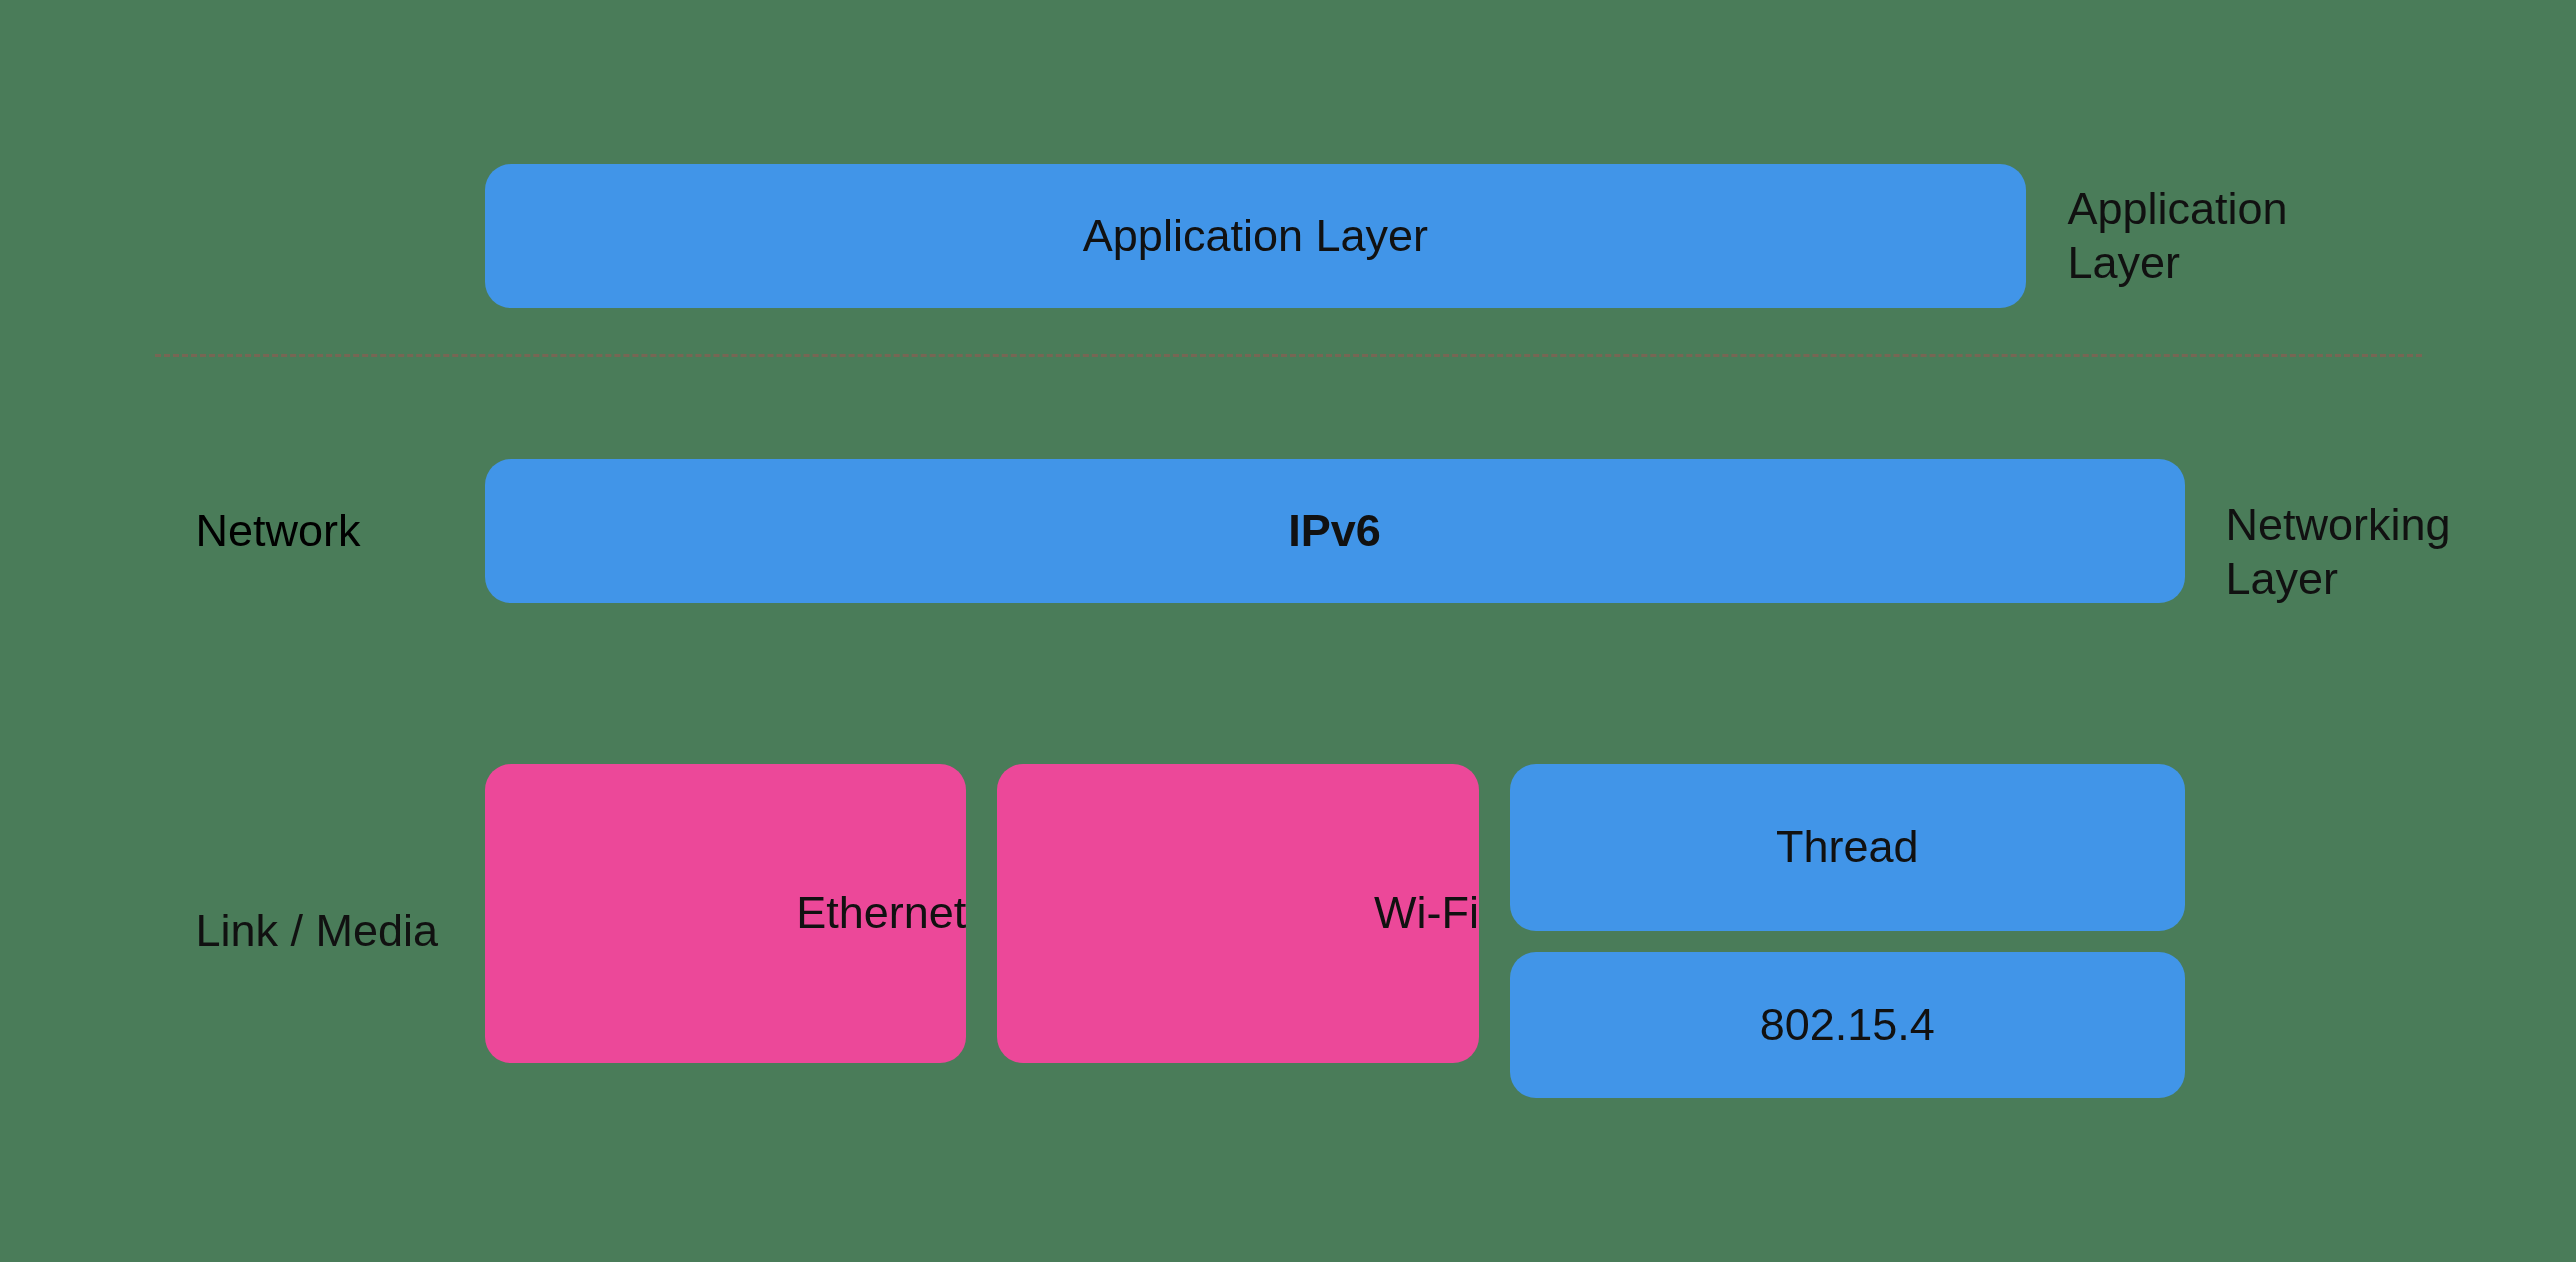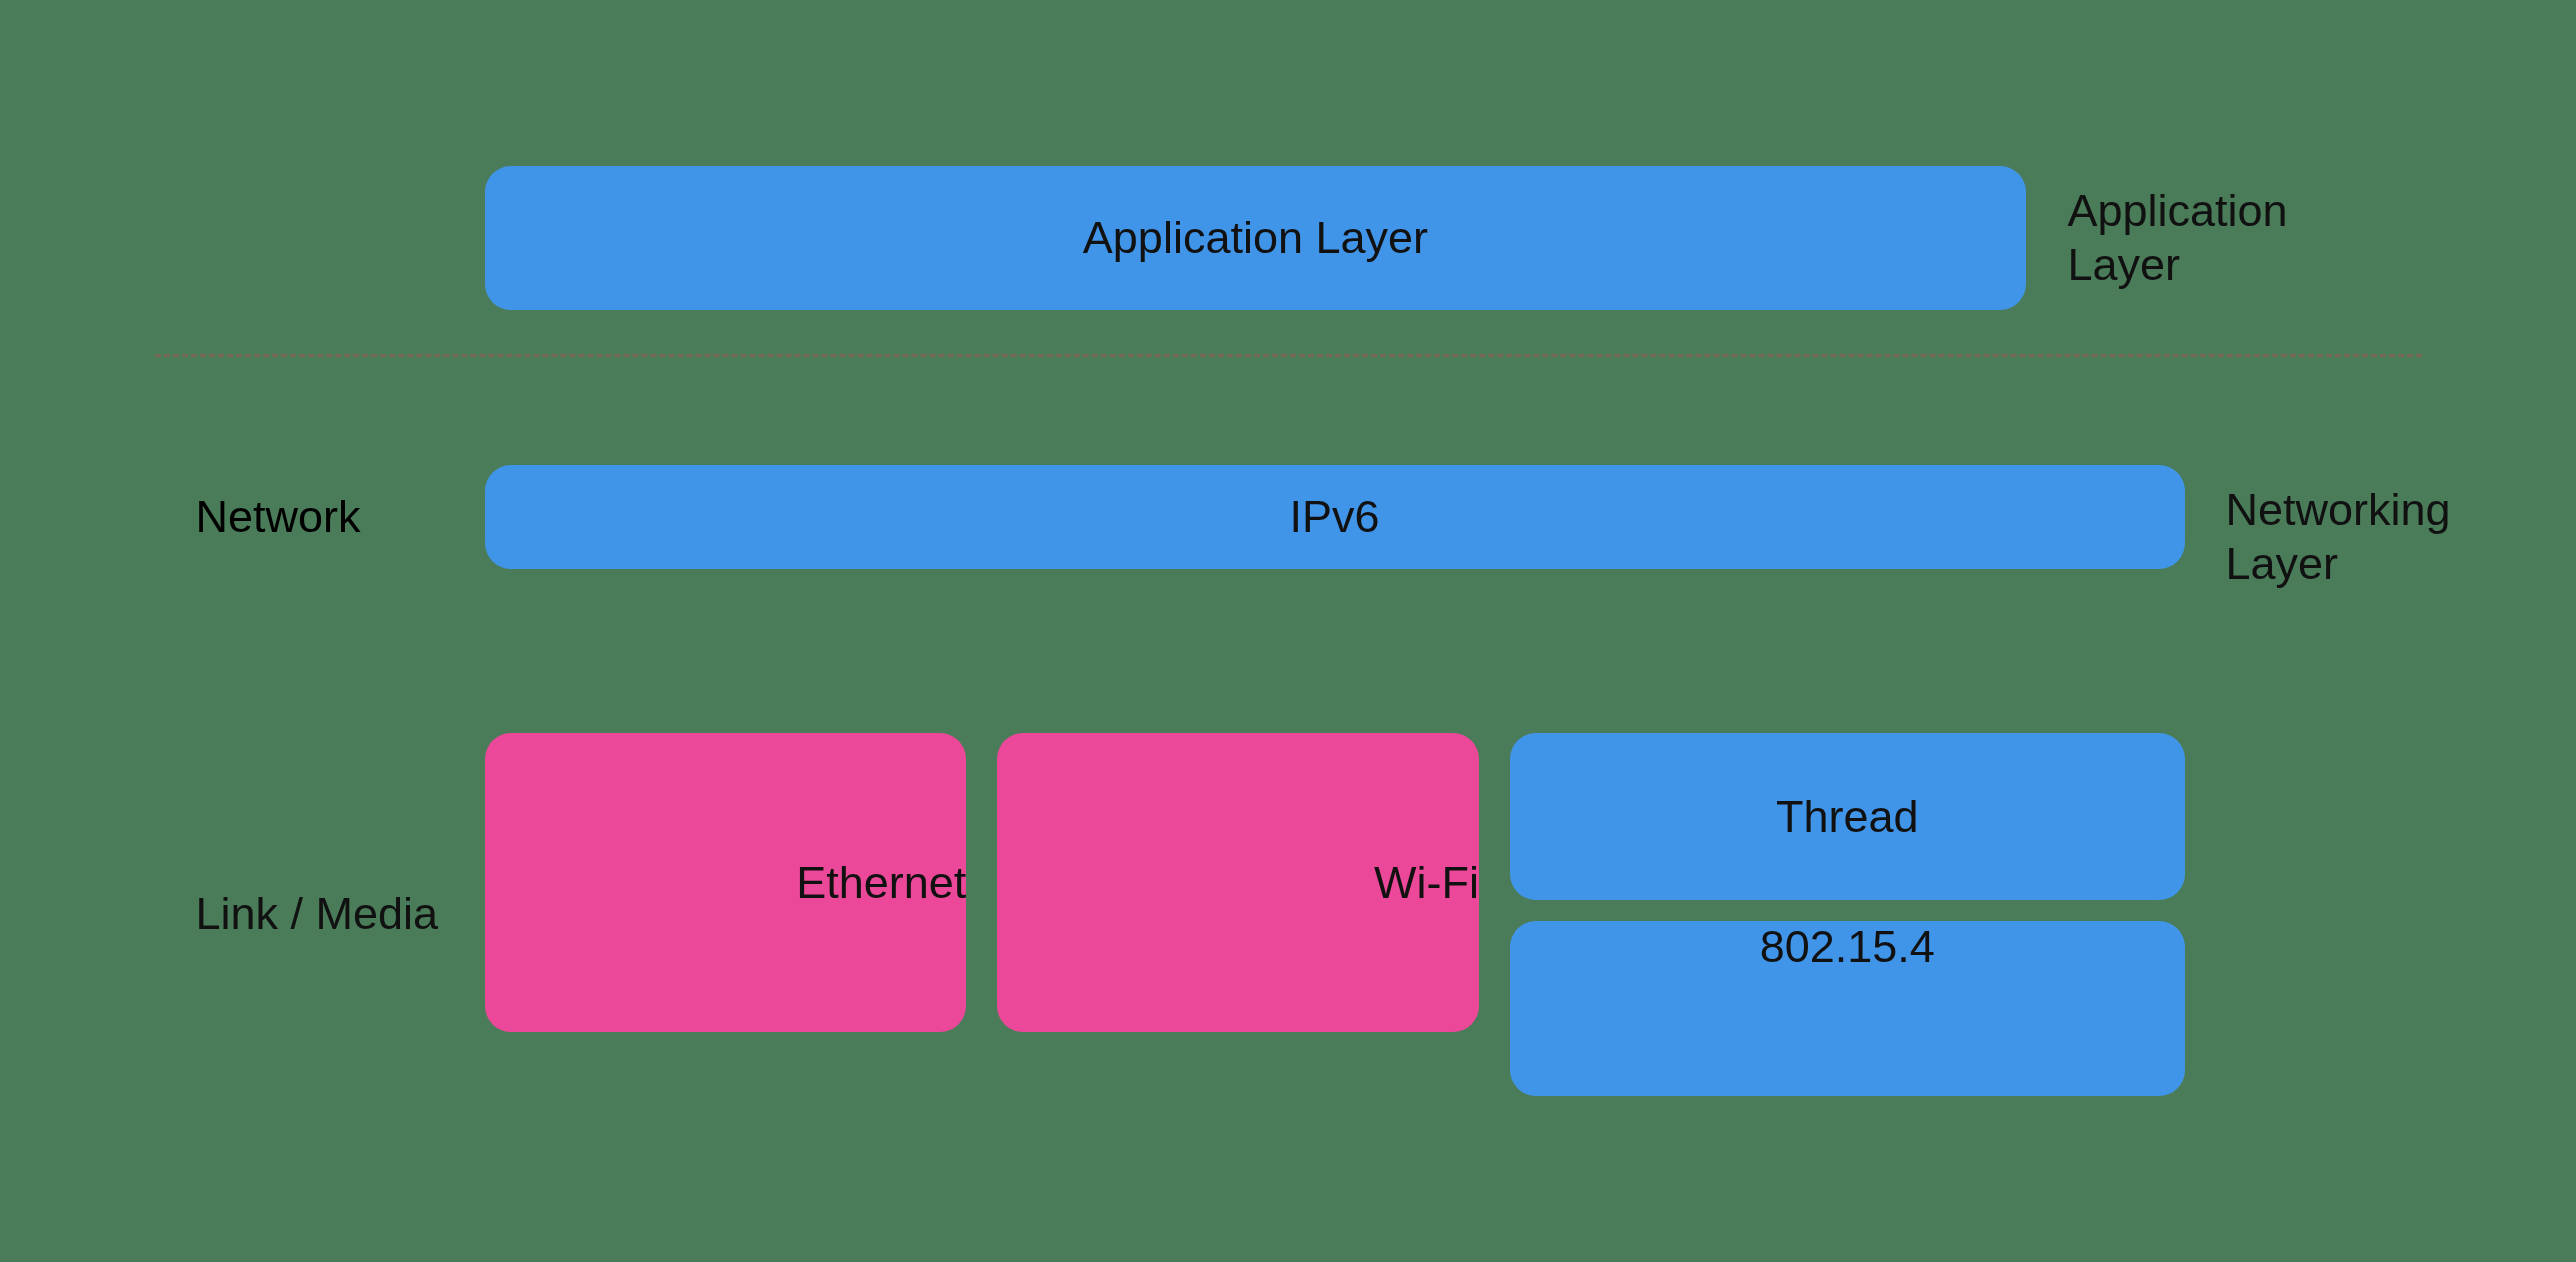--- a/index.html
+++ b/index.html
@@ -117,22 +117,22 @@
     }
 
     .network-block {
       background-color: #4195e8;
       border-radius: 26px;
       display: flex;
       align-items: center;
       justify-content: center;
       color: #111111;
       font-size: 45px;
-      font-weight: 400;
-      height: 104px;
+      font-weight: 700;
+      height: 144px;
       width: 1700px;
     }
 
     .link-section {
       display: flex;
       align-items: center;
     }
 
     .link-label {
       font-size: 45px;
@@ -176,26 +176,26 @@
       color: #111111;
       font-size: 45px;
       font-weight: 400;
       height: 167px;
     }
 
     .link-block-bottom {
       background-color: #4195e8;
       border-radius: 26px;
       display: flex;
-      align-items: flex-start;
-      justify-content: center;
-      color: #111111;
-      font-size: 45px;
-      font-weight: 400;
-      height: 175px;
+      align-items: center;
+      justify-content: center;
+      color: #111111;
+      font-size: 45px;
+      font-weight: 400;
+      height: 146px;
     }
 
     .row-with-right-label {
       display: flex;
       align-items: center;
     }
   </style>
 </head>
 <body>
 

